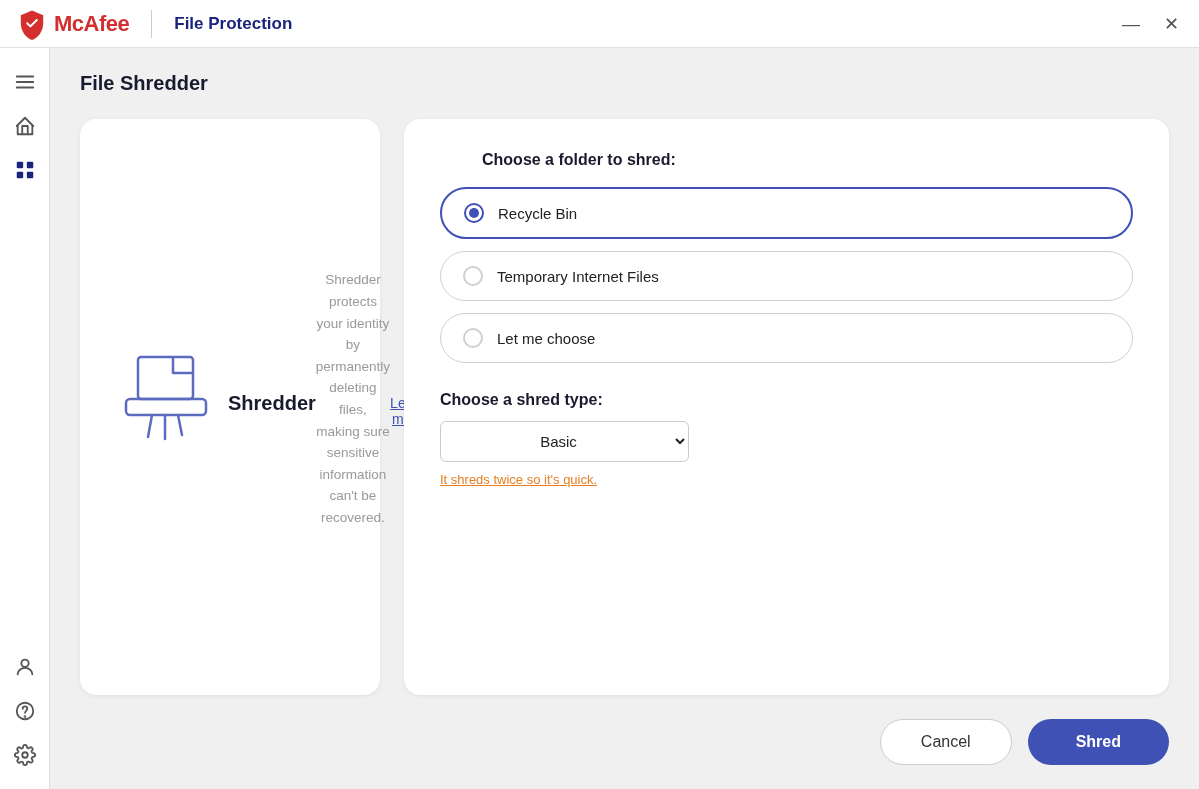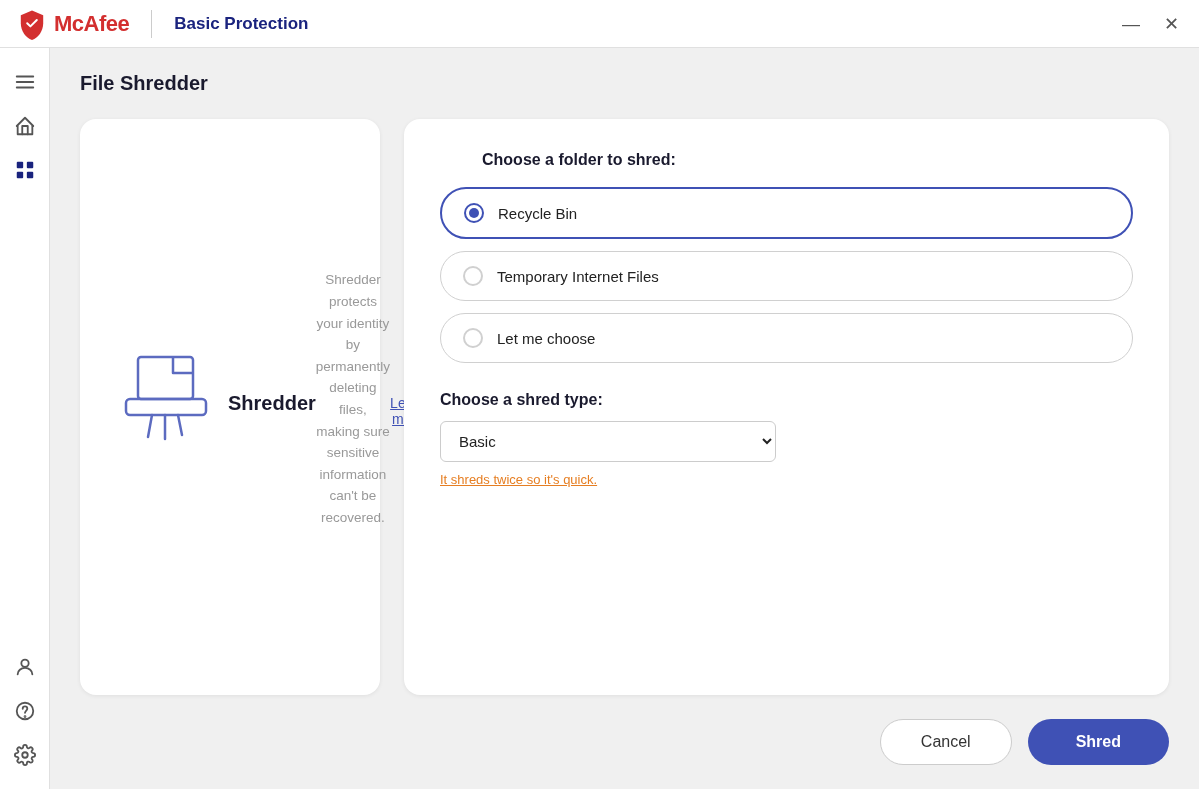--- a/index.html
+++ b/index.html
@@ -232,30 +232,31 @@
       color: #222;
     }
 
     .shred-type-label {
       font-size: 16px;
       font-weight: 600;
       color: #1a1a2e;
       margin-bottom: 12px;
     }
     .shred-select {
-      width: 336px;
+      width: 249px;
       padding: 10px 14px;
       border: 1.5px solid #ccc;
       border-radius: 6px;
       font-size: 15px;
       color: #222;
       background: #fff;
       cursor: pointer;
       appearance: auto;
       margin-bottom: 10px;
+      text-align: center;
     }
     .shred-hint {
       font-size: 13px;
       color: #e67e22;
       text-decoration: underline;
     }
 
     
     .bottom-row {
       display: flex;
@@ -292,21 +293,21 @@
   <div class="title-bar-logo">
     <div class="mcafee-logo">
 
       <svg class="mcafee-shield" viewBox="0 0 40 40" fill="none" xmlns="http://www.w3.org/2000/svg">
         <path d="M20 3L6 9v10c0 9.5 6 18.3 14 21 8-2.7 14-11.5 14-21V9L20 3z" fill="#d32f2f"></path>
         <path d="M14 19l4 4 8-8" stroke="#fff" stroke-width="2.5" stroke-linecap="round" stroke-linejoin="round"></path>
       </svg>
       <span class="mcafee-text">McAfee</span>
     </div>
     <div class="title-bar-divider"></div>
-    <span class="title-bar-app-name">Basic Protection</span>
+    <span class="title-bar-app-name">File Protection</span>
   </div>
   <div class="title-bar-controls">
     <button class="window-btn">—</button>
     <button class="window-btn">✕</button>
   </div>
 </div>
 
 <div class="main-layout">
 
   <div class="sidebar">

